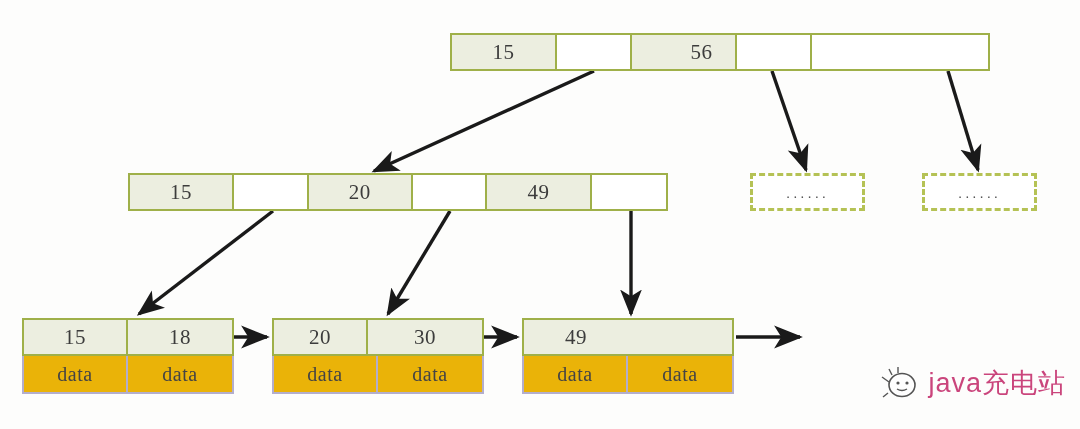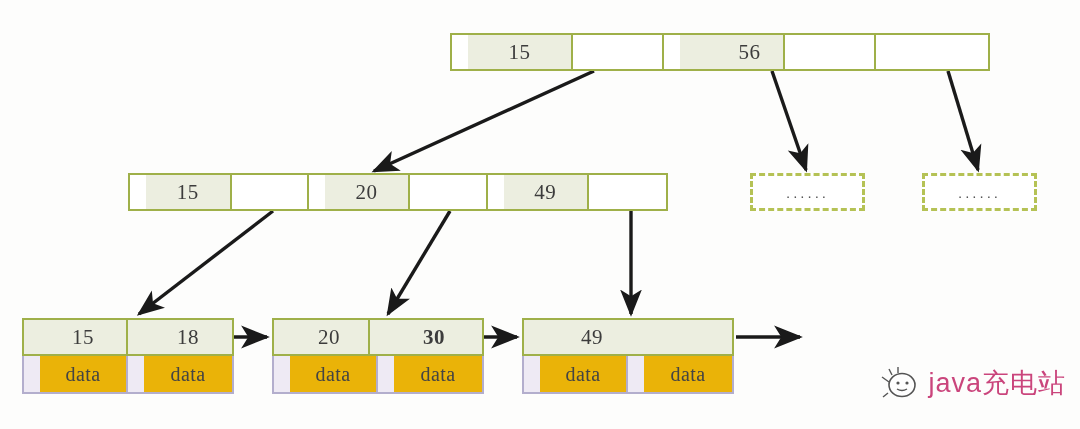--- a/index.html
+++ b/index.html
@@ -25,21 +25,20 @@
   }
   .cell {
     box-sizing: border-box;
     border-right: 2px solid #9fb049;
     display: flex;
     align-items: center;
     justify-content: center;
     font-size: 21px;
     color: #3c3c3c;
     letter-spacing: 0.5px;
-    margin-left: 16px;
   }
   .cell:last-child { border-right: none; }
   .cell.key   { background: #eceee0; }
   .cell.ptr   { background: #ffffff; }
 
   
   .leaf {
     position: absolute;
     box-sizing: border-box;
   }
@@ -168,21 +167,21 @@
     </div>
     <div class="leaf-data" style="height:38px;">
       <div class="cell" style="width:104px;">data</div>
       <div class="cell" style="width:104px;">data</div>
     </div>
   </div>
 
   <div class="leaf" style="left:272px; top:318px; width:212px;">
     <div class="leaf-keys" style="height:38px;">
       <div class="cell" style="width:104px;">20</div>
-      <div class="cell" style="width:126px;font-weight:bold;">30</div>
+      <div class="cell" style="width:126px;">30</div>
     </div>
     <div class="leaf-data" style="height:38px;">
       <div class="cell" style="width:104px;">data</div>
       <div class="cell" style="width:104px;">data</div>
     </div>
   </div>
 
   <div class="leaf" style="left:522px; top:318px; width:212px;">
     <div class="leaf-keys" style="height:38px;">
       <div class="cell" style="width:104px;">49</div>

